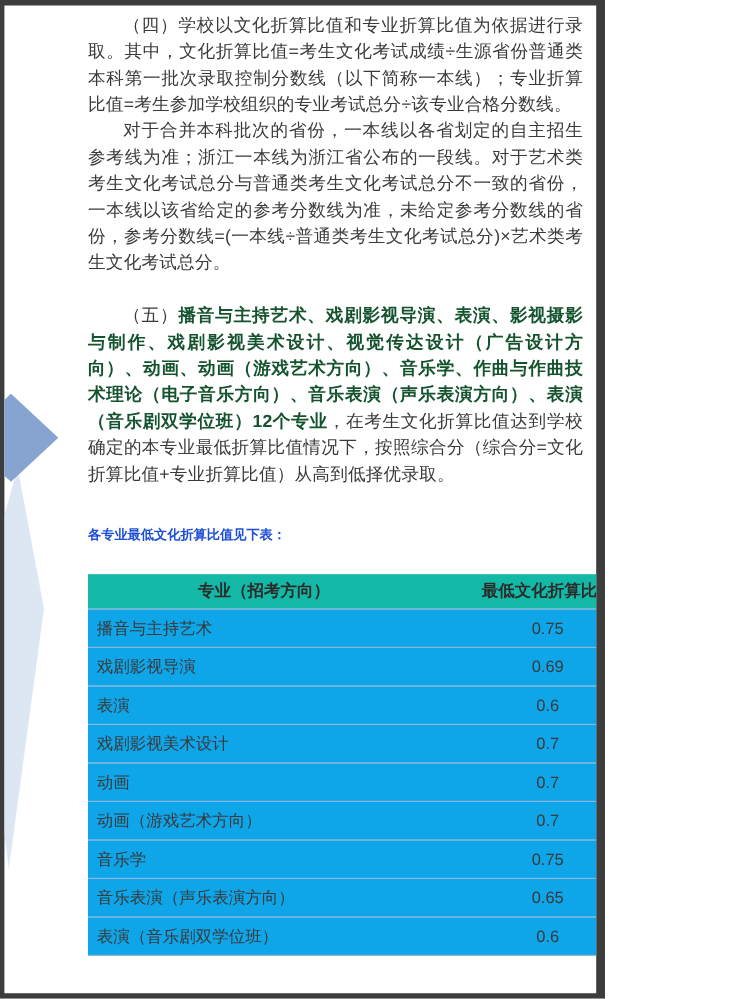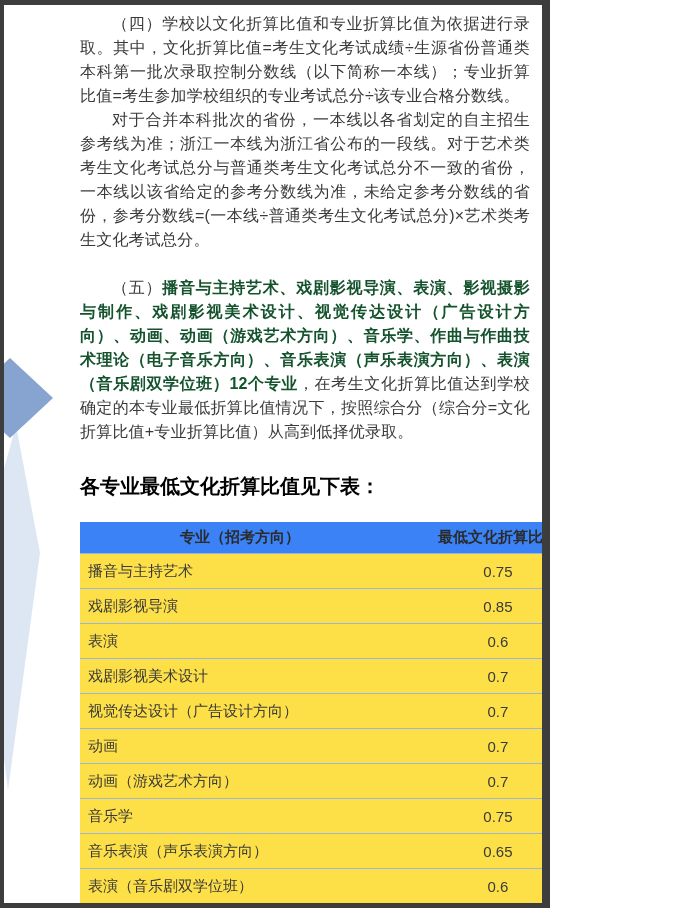--- a/index.html
+++ b/index.html
@@ -37,51 +37,51 @@
     color:#3a3a3a;
     text-align:justify;
     text-indent:2em;
     letter-spacing:0.2px;
   }
   p.para-five { margin-top:24px; }
   .bold { font-weight:bold; color:#14532d; }
 
   .table-heading {
     margin:31px 0 0 0;
-    font-size:20px;
+    font-size:12px;
     line-height:22px;
     font-weight:bold;
-    color:#000000;
+    color:#1d4ed8;
   }
 
   table.ratio-table {
     margin-top:25px;
     width:516px;
     border-collapse:collapse;
     table-layout:fixed;
   }
   .ratio-table th {
     height:31px;
-    background:#3b82f6;
+    background:#14b8a6;
     font-size:15px;
     font-weight:bold;
     color:#2b2b2b;
     text-align:center;
     border-bottom:1px solid #9ab5d9;
     padding:0;
   }
   .ratio-table col.col-major { width:62%; }
   .ratio-table col.col-ratio { width:38%; }
   .ratio-table td {
     height:34px;
     font-size:15px;
     color:#3a3a3a;
     border-bottom:1px solid #9ab5d9;
     padding:0;
-    background:#fde047;
+    background:#0ea5e9;
   }
   .ratio-table td.major { text-align:left; padding-left:8px; }
   .ratio-table td.ratio { text-align:center; font-family:"Liberation Sans","DejaVu Sans",sans-serif; }
 </style>
 </head>
 <body>
 
 <div class="page-frame">
 
   <svg class="deco-svg" viewBox="0 0 60 898">
@@ -116,32 +116,28 @@
           <th>最低文化折算比值</th>
         </tr>
       </thead>
       <tbody>
         <tr>
           <td class="major">播音与主持艺术</td>
           <td class="ratio">0.75</td>
         </tr>
         <tr>
           <td class="major">戏剧影视导演</td>
-          <td class="ratio">0.85</td>
+          <td class="ratio">0.69</td>
         </tr>
         <tr>
           <td class="major">表演</td>
           <td class="ratio">0.6</td>
         </tr>
         <tr>
           <td class="major">戏剧影视美术设计</td>
-          <td class="ratio">0.7</td>
-        </tr>
-        <tr>
-          <td class="major">视觉传达设计（广告设计方向）</td>
           <td class="ratio">0.7</td>
         </tr>
         <tr>
           <td class="major">动画</td>
           <td class="ratio">0.7</td>
         </tr>
         <tr>
           <td class="major">动画（游戏艺术方向）</td>
           <td class="ratio">0.7</td>
         </tr>

